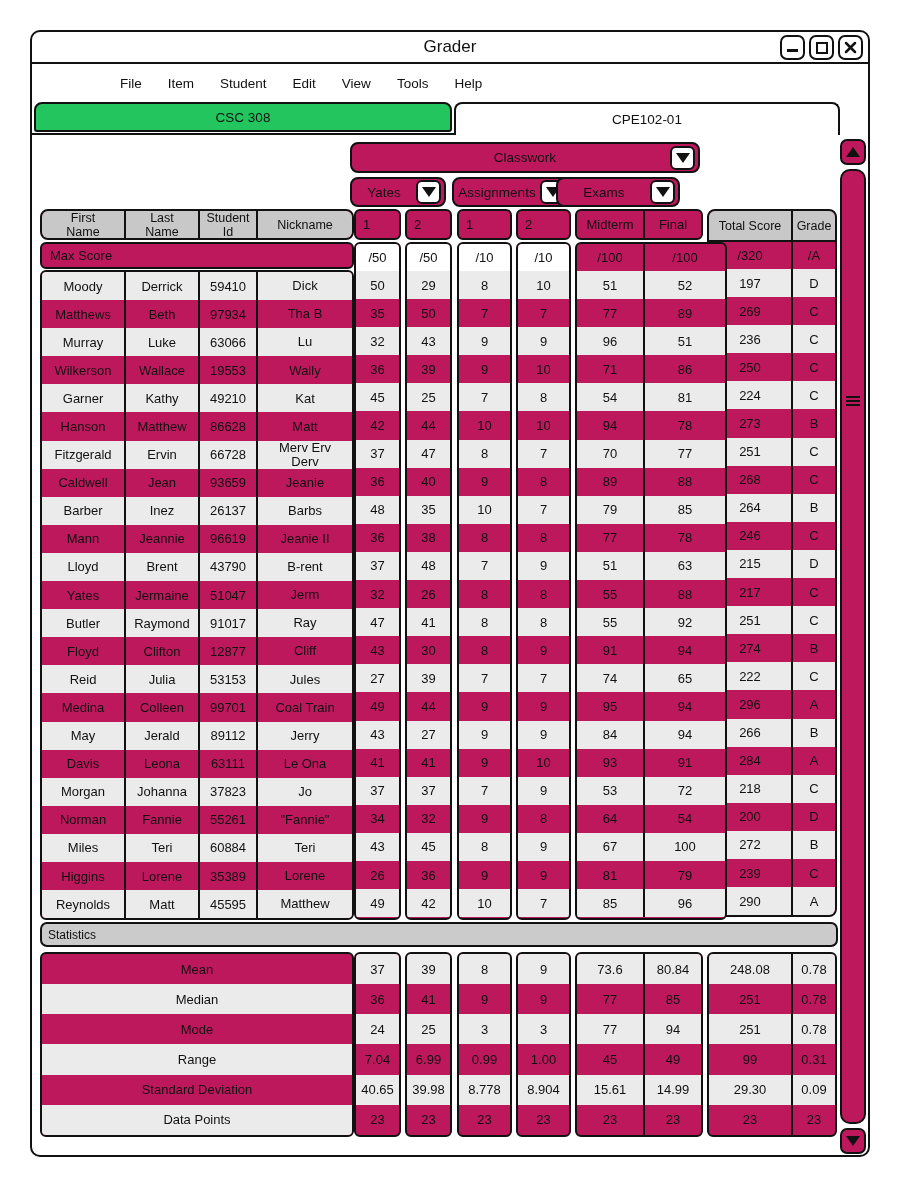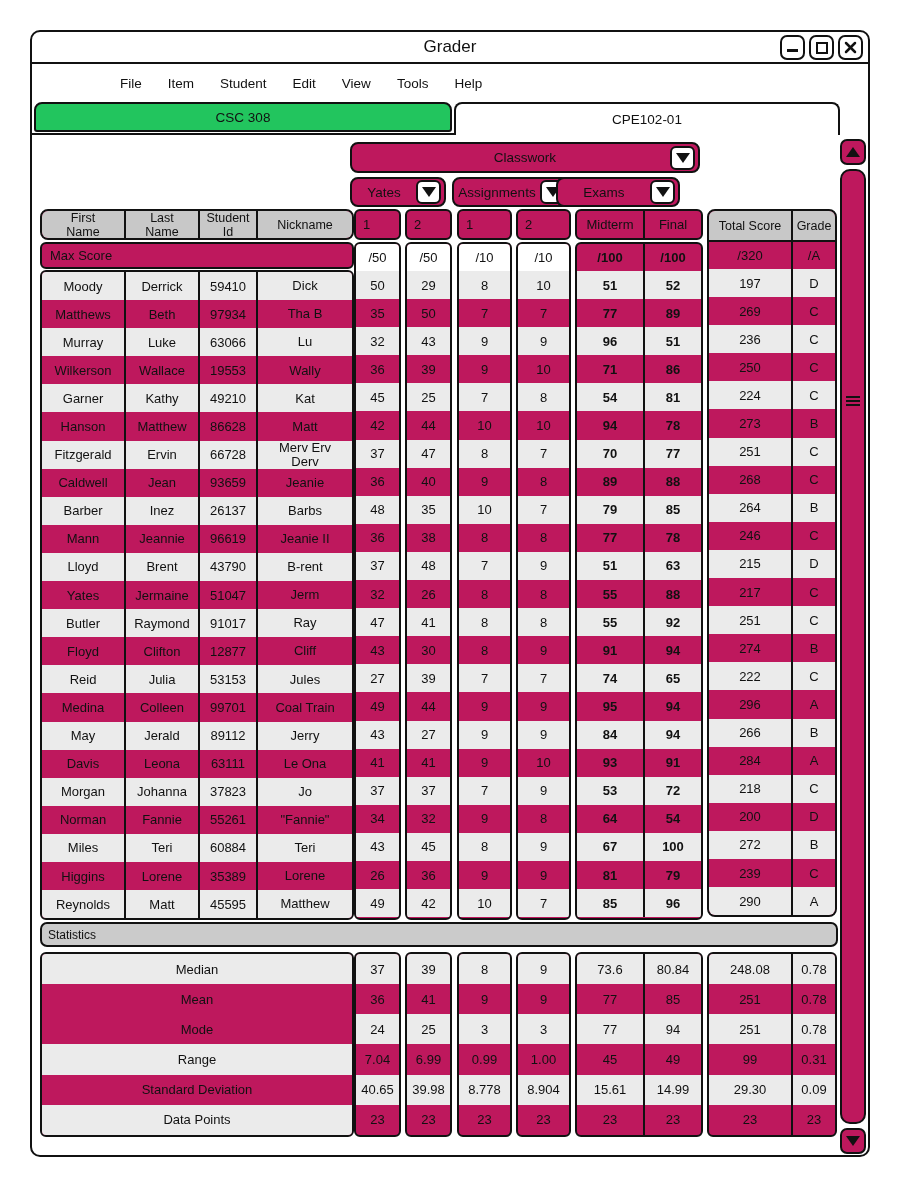--- a/index.html
+++ b/index.html
@@ -489,21 +489,21 @@
         <div class="vrow srow v shade">7</div>
         <div class="vrow srow v">9</div>
         <div class="vrow srow v shade">9</div>
         <div class="vrow srow v">10</div>
         <div class="vrow srow v shade">9</div>
         <div class="vrow srow v">8</div>
         <div class="vrow srow v shade">9</div>
         <div class="vrow srow v">9</div>
         <div class="vrow srow v shade">7</div>
       </div>
-    <div class="box r6" style="left:543px;top:109px;width:128px;height:678px;font-weight:bold;">
+    <div class="box r6" style="left:543px;top:109px;width:152px;height:678px;">
         <div class="grid exams-grid" style="height: 27px;">
           <div class="cell v">/100</div>
           <div class="cell v">/100</div>
         </div>
         <div class="row exams-grid srow shade">
           <div class="cell v">51</div>
           <div class="cell v">52</div>
         </div>
         <div class="row exams-grid srow">
           <div class="cell v">77</div>
@@ -591,22 +591,22 @@
         </div>
         <div class="row exams-grid srow shade">
           <div class="cell v">85</div>
           <div class="cell v">96</div>
         </div>
       </div>
 
     <div class="box statsbar" style="left:8px;top:789px;width:798px;height:25px;">Statistics</div>
 
     <div class="box r6" style="left:8px;top:819px;width:314px;height:185px;">
+        <div class="vrow strow v">Mean</div>
         <div class="vrow strow v shade">Median</div>
-        <div class="vrow strow v">Mean</div>
         <div class="vrow strow v">Mode</div>
         <div class="vrow strow v shade">Range</div>
         <div class="vrow strow v">Standard Deviation</div>
         <div class="vrow strow v shade">Data Points</div>
       </div>
     <div class="box r6" style="left:322px;top:819px;width:47px;height:185px;">
         <div class="vrow strow v shade">37</div>
         <div class="vrow strow v">36</div>
         <div class="vrow strow v shade">24</div>
         <div class="vrow strow v">7.04</div>

